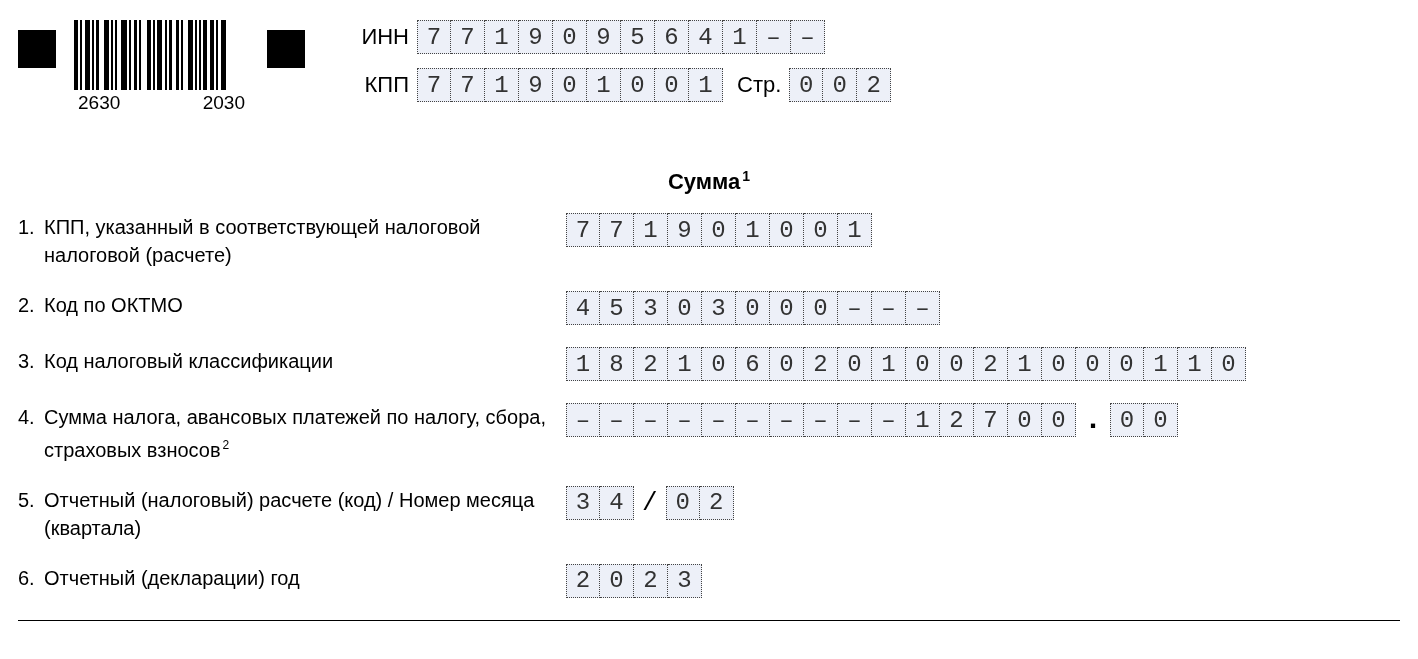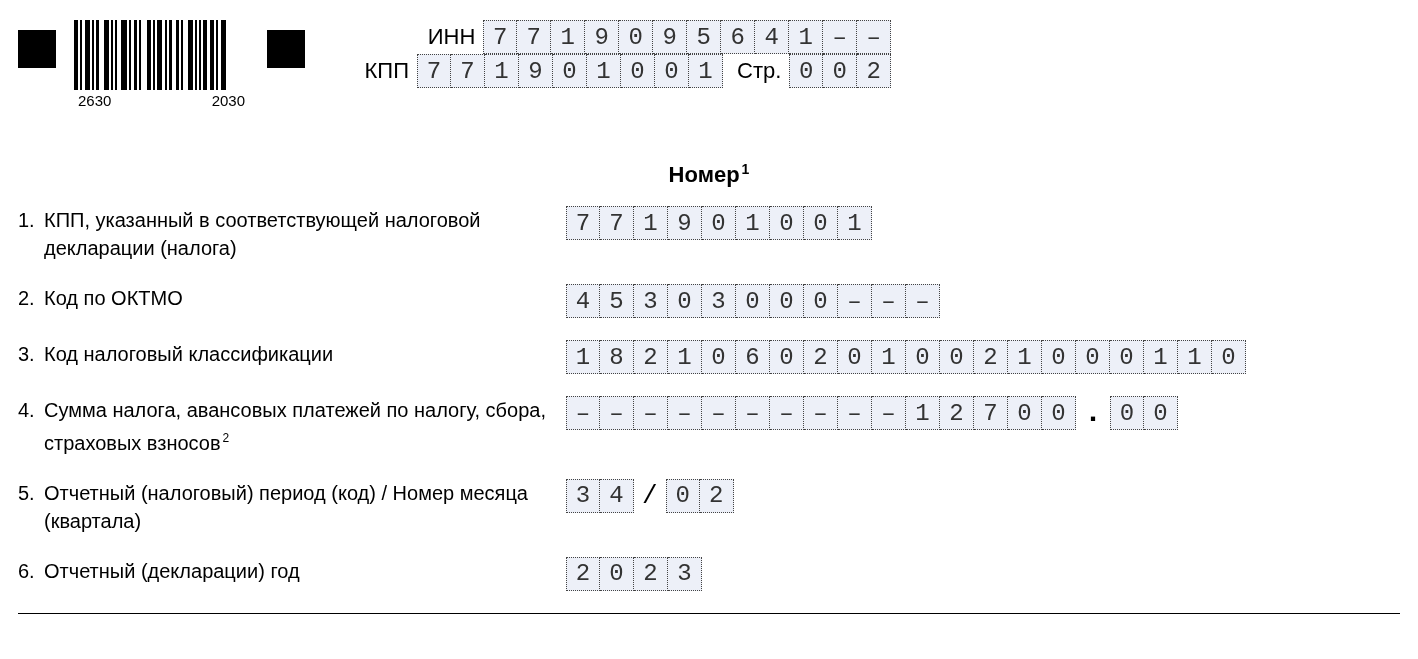--- a/index.html
+++ b/index.html
@@ -34,32 +34,31 @@
   }
   .barcode span {
     display: inline-block;
     height: 70px;
     background: #000;
   }
   .barcode-nums {
     display: flex;
     justify-content: space-between;
     width: 175px;
-    font-size: 15px;
+    font-size: 19px;
     padding: 0 4px;
     margin-top: 2px;
   }
   .id-fields {
     margin-left: 32px;
   }
   .id-line {
     display: flex;
     align-items: center;
-    margin-bottom: 0;
-    justify-content: flex-end;
+    margin-bottom: 14px;
   }
   .id-label {
     font-size: 22px;
     width: 62px;
     text-align: right;
     padding-right: 8px;
   }
   .cells {
     display: flex;
   }
@@ -207,28 +206,28 @@
       <div class="cells">
           <div class="cell">0</div>
           <div class="cell">0</div>
           <div class="cell">2</div>
         </div>
     </div>
   </div>
 </div>
 
 <div class="section-title">
-  <span>Номер</span><sup>1</sup>
+  <span>Сумма</span><sup>1</sup>
 </div>
 
 <div id="form-rows">
     <div class="form-row">
       <div class="form-label-col">
         <div class="form-num">1.</div>
-        <div class="form-label-text">КПП, указанный в соответствующей налоговой декларации (налога)</div>
+        <div class="form-label-text">КПП, указанный в соответствующей налоговой налоговой (расчете)</div>
       </div>
       <div class="form-value-col">
         <div class="cells">
           <div class="cell">7</div>
           <div class="cell">7</div>
           <div class="cell">1</div>
           <div class="cell">9</div>
           <div class="cell">0</div>
           <div class="cell">1</div>
           <div class="cell">0</div>
@@ -314,21 +313,21 @@
         <div class="dot-sep">.</div>
         <div class="cells">
           <div class="cell">0</div>
           <div class="cell">0</div>
         </div>
       </div>
     </div>
     <div class="form-row">
       <div class="form-label-col">
         <div class="form-num">5.</div>
-        <div class="form-label-text">Отчетный (налоговый) период (код) / Номер месяца (квартала)</div>
+        <div class="form-label-text">Отчетный (налоговый) расчете (код) / Номер месяца (квартала)</div>
       </div>
       <div class="form-value-col">
         <div class="cells">
           <div class="cell">3</div>
           <div class="cell">4</div>
         </div>
         <div class="sep">/</div>
         <div class="cells">
           <div class="cell">0</div>
           <div class="cell">2</div>

